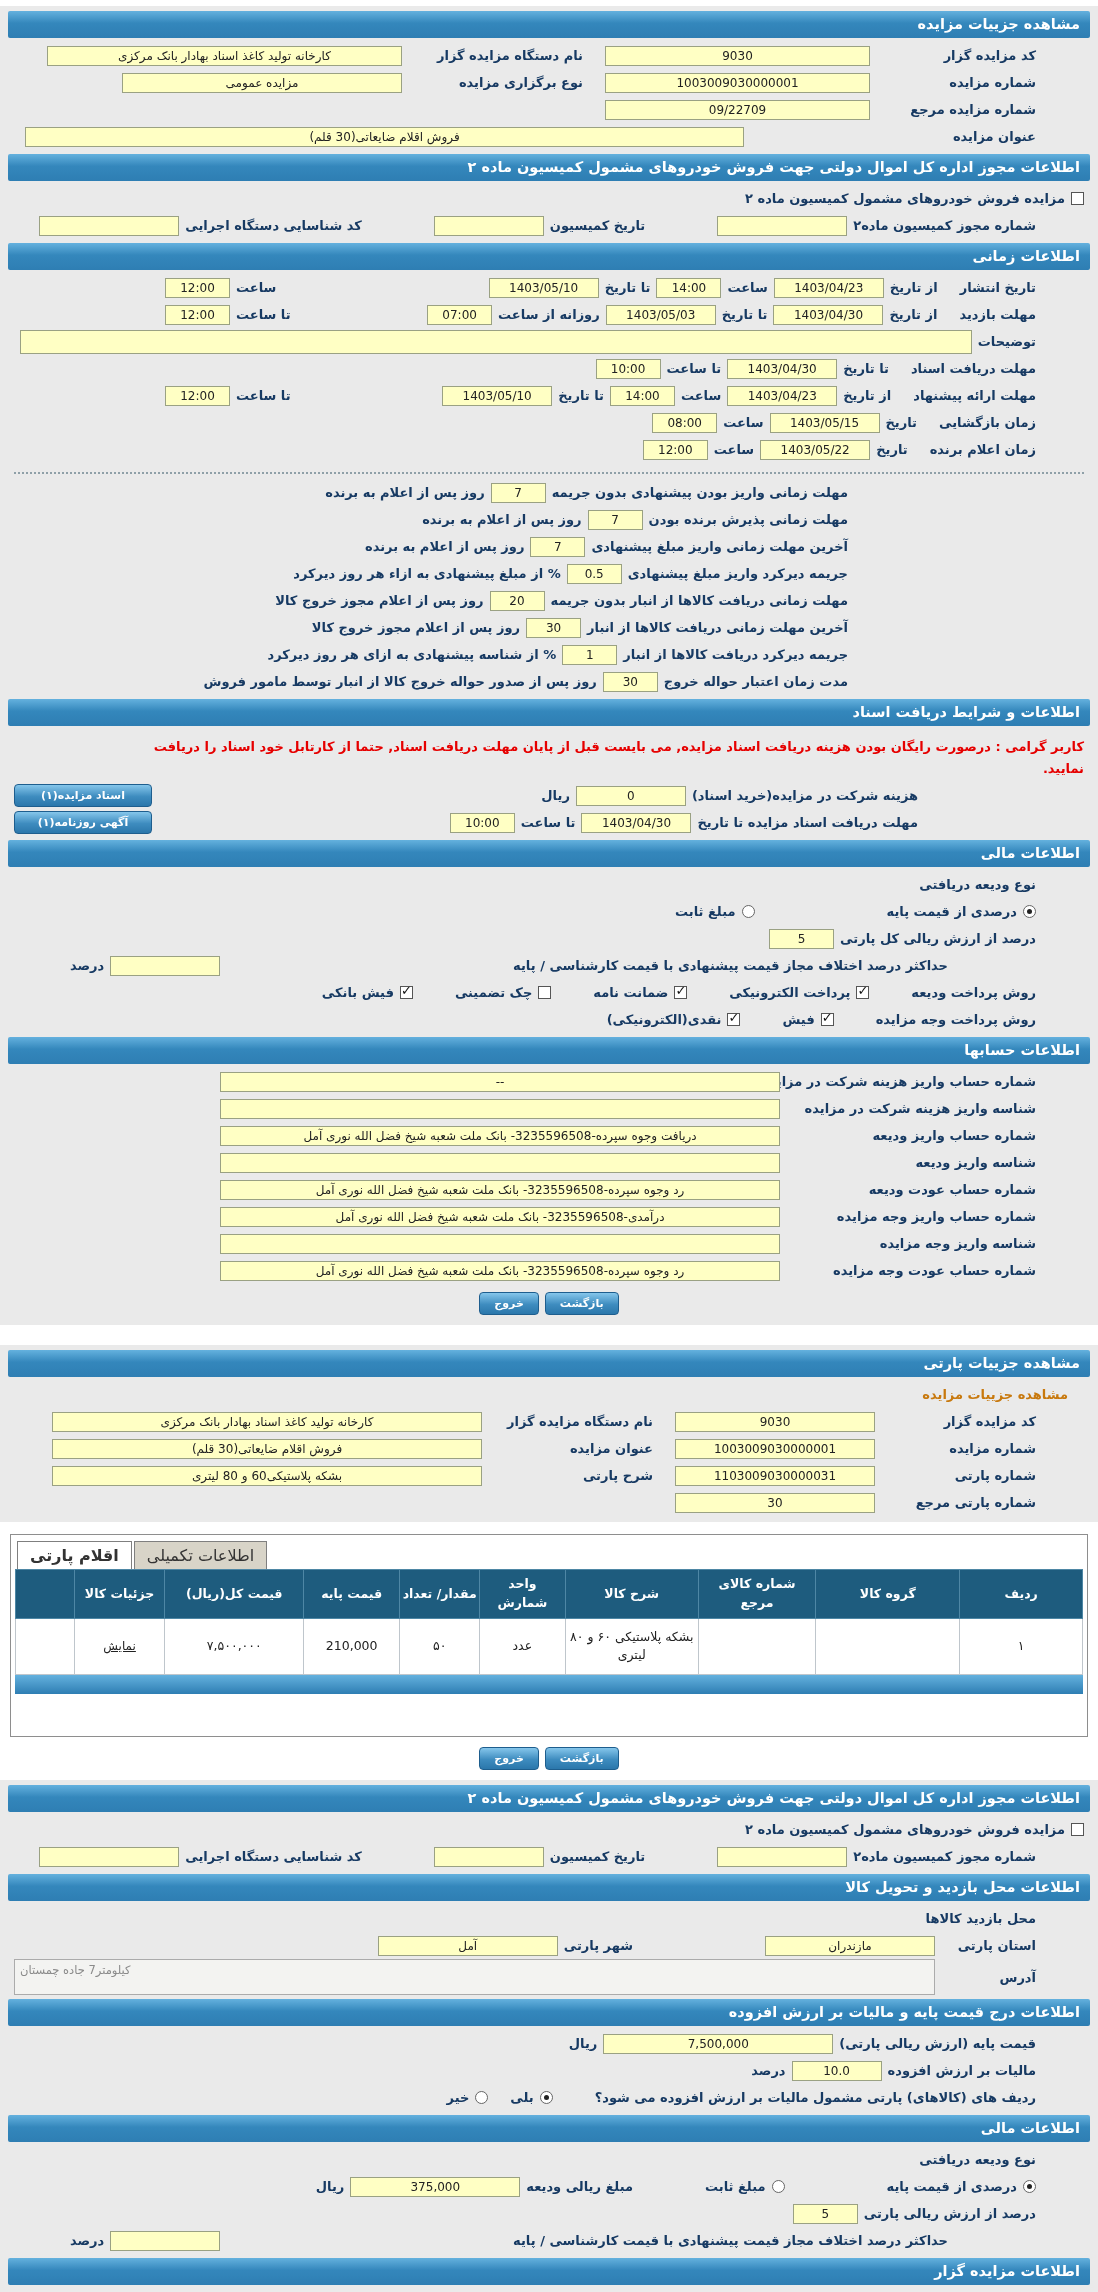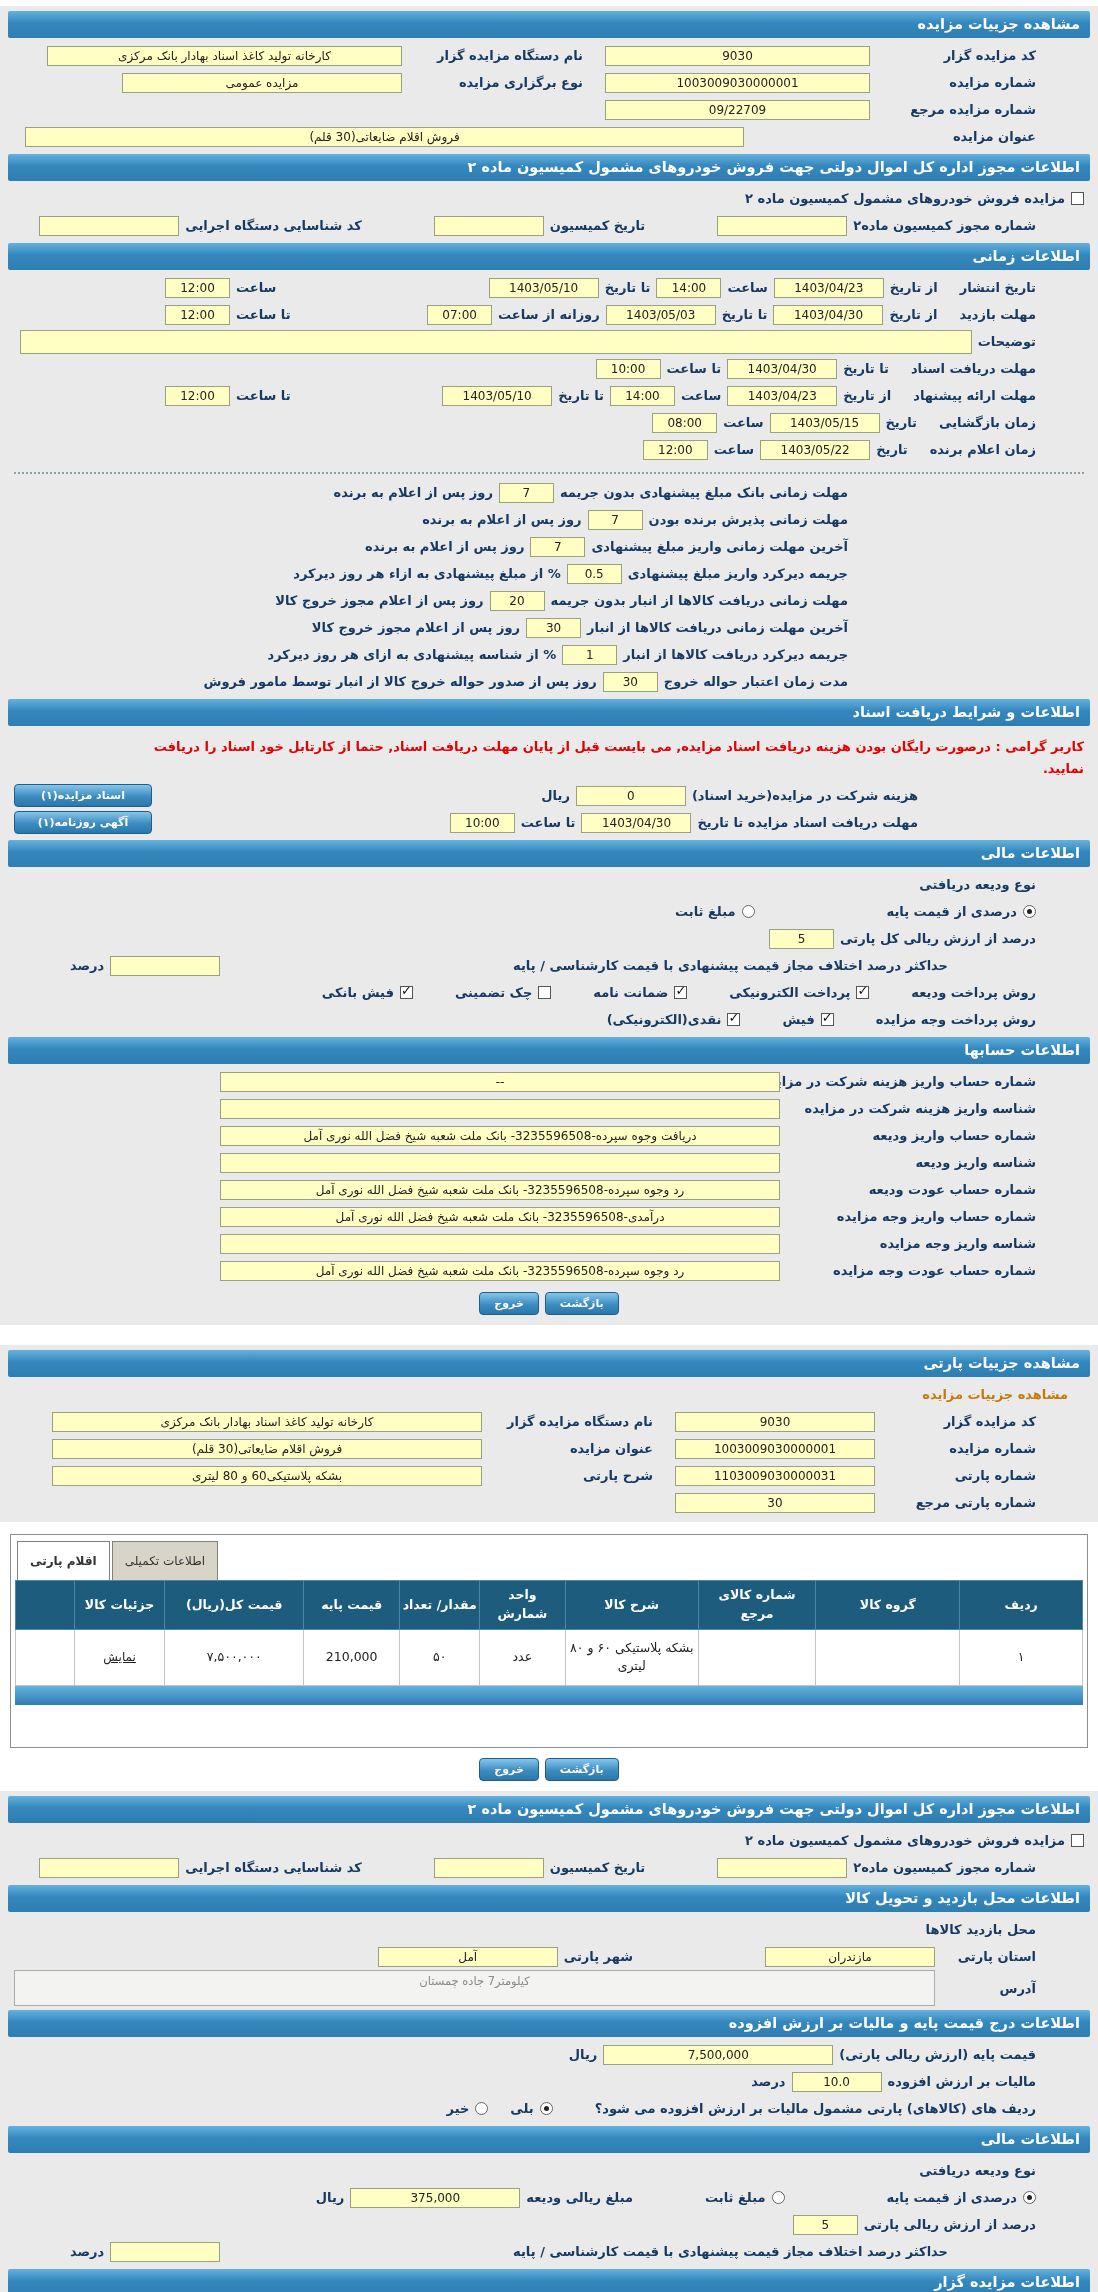--- a/index.html
+++ b/index.html
@@ -28,24 +28,24 @@
   .btn.wide{min-width:138px}
   .center-btns{display:flex;justify-content:center;gap:6px;padding:8px 0 4px}
   .warn{color:#E60000;font-size:13px;font-weight:bold;padding:6px 14px 2px;line-height:1.7;max-width:1000px}
   .dotted{border-top:2px dotted #8FA0A8;margin:9px 14px 5px}
   .cb{width:13px;height:13px;border:1px solid #555;background:#fff;display:inline-block;position:relative;flex:none}
   .cb.on::after{content:"\2713";position:absolute;top:-4px;right:0;font-size:13px;color:#111;font-weight:bold}
   .rd{width:13px;height:13px;border:1px solid #666;border-radius:50%;background:#fff;display:inline-block;position:relative;flex:none}
   .rd.on::after{content:"";position:absolute;inset:3px;background:#222;border-radius:50%}
   .link{color:#C8790E;font-weight:bold;font-size:13px;cursor:pointer}
   .addr{flex:1;background:#F3F3F1;border:1px solid #ABABAB;min-height:36px;font-size:11.5px;color:#8A8A8A;
-        text-align:center;padding:2px 5px;line-height:1.4;align-self:center}
+        text-align:left;padding:2px 5px;line-height:1.4;align-self:center}
   .tablebox{background:#fff;border:1px solid #8E8E8E;margin:2px 10px;padding:4px 4px 42px}
   .tabs{display:flex;justify-content:flex-end;padding:2px 2px 0;gap:2px}
-  .tab{border:1px solid #7F7F7F;border-bottom:none;background:#D8D4C8;color:#333;font-size:12px;padding:12px 12px;cursor:pointer}
+  .tab{border:1px solid #7F7F7F;border-bottom:none;background:#D8D4C8;color:#333;font-size:16px;padding:4px 12px;cursor:pointer}
   .tab.active{background:#fff;font-weight:bold}
   table{width:100%;border-collapse:collapse;table-layout:fixed}
   thead th{background:#1E5C7E;color:#fff;font-size:12.5px;font-weight:bold;border:1px solid #4E87A5;
            padding:5px 2px;line-height:1.5;vertical-align:middle;text-align:center}
   tbody td{background:#fff;color:#222;font-size:12.5px;border:1px solid #BFC6CC;padding:9px 3px;text-align:center;
            vertical-align:middle;line-height:1.5;overflow:hidden}
   .bluestrip{height:19px;background:linear-gradient(180deg,#64B1DE,#2E7EB3)}
   .show-link{color:#222;text-decoration:underline;cursor:pointer;font-size:12px}
 </style>
 </head>
@@ -167,21 +167,21 @@
     <span class="sp10"></span>
     <span class="lbl">تاریخ</span>
     <span class="fld w110">1403/05/22</span>
     <span class="lbl">ساعت</span>
     <span class="fld w65">12:00</span>
   </div>
 
   <div class="dotted"></div>
 
   <div class="row ind250">
-    <span class="lbl">مهلت زمانی بانک مبلغ پیشنهادی بدون جریمه</span>
+    <span class="lbl">مهلت زمانی واریز بودن پیشنهادی بدون جریمه</span>
     <span class="fld w55">7</span>
     <span class="lbl">روز پس از اعلام به برنده</span>
   </div>
   <div class="row ind250">
     <span class="lbl">مهلت زمانی پذیرش برنده بودن</span>
     <span class="fld w55">7</span>
     <span class="lbl">روز پس از اعلام به برنده</span>
   </div>
   <div class="row ind250">
     <span class="lbl">آخرین مهلت زمانی واریز مبلغ پیشنهادی</span>

